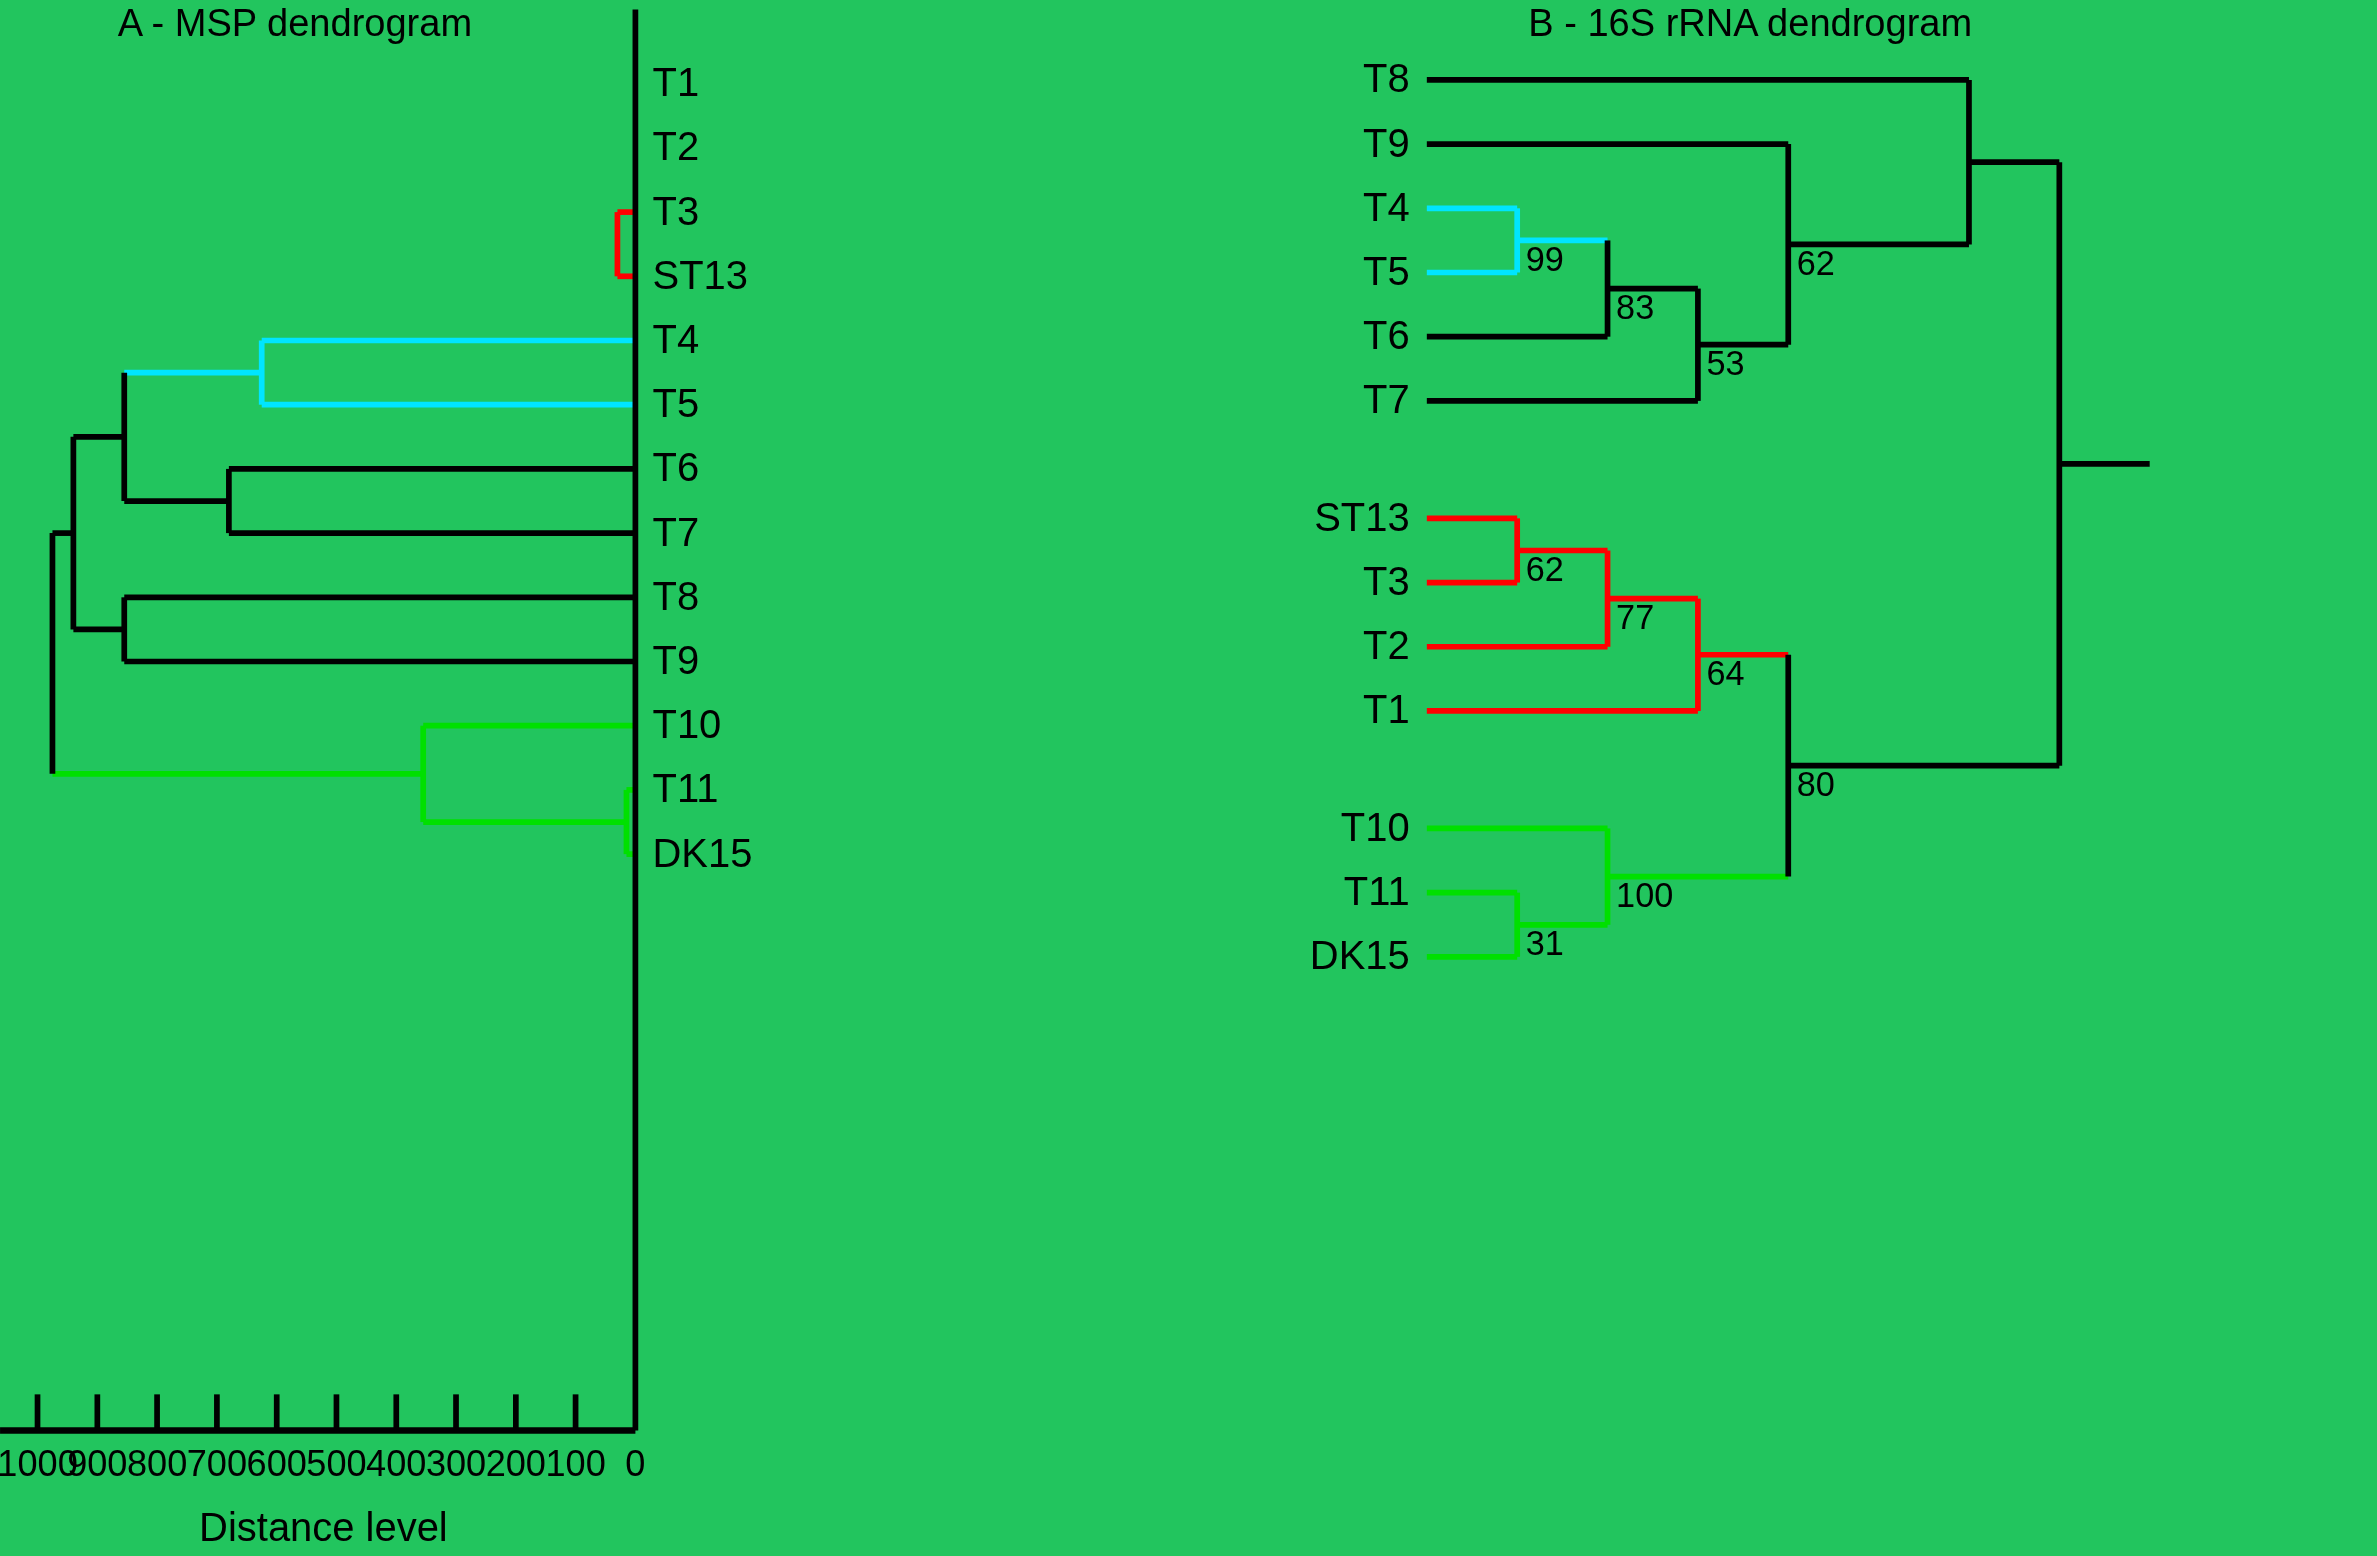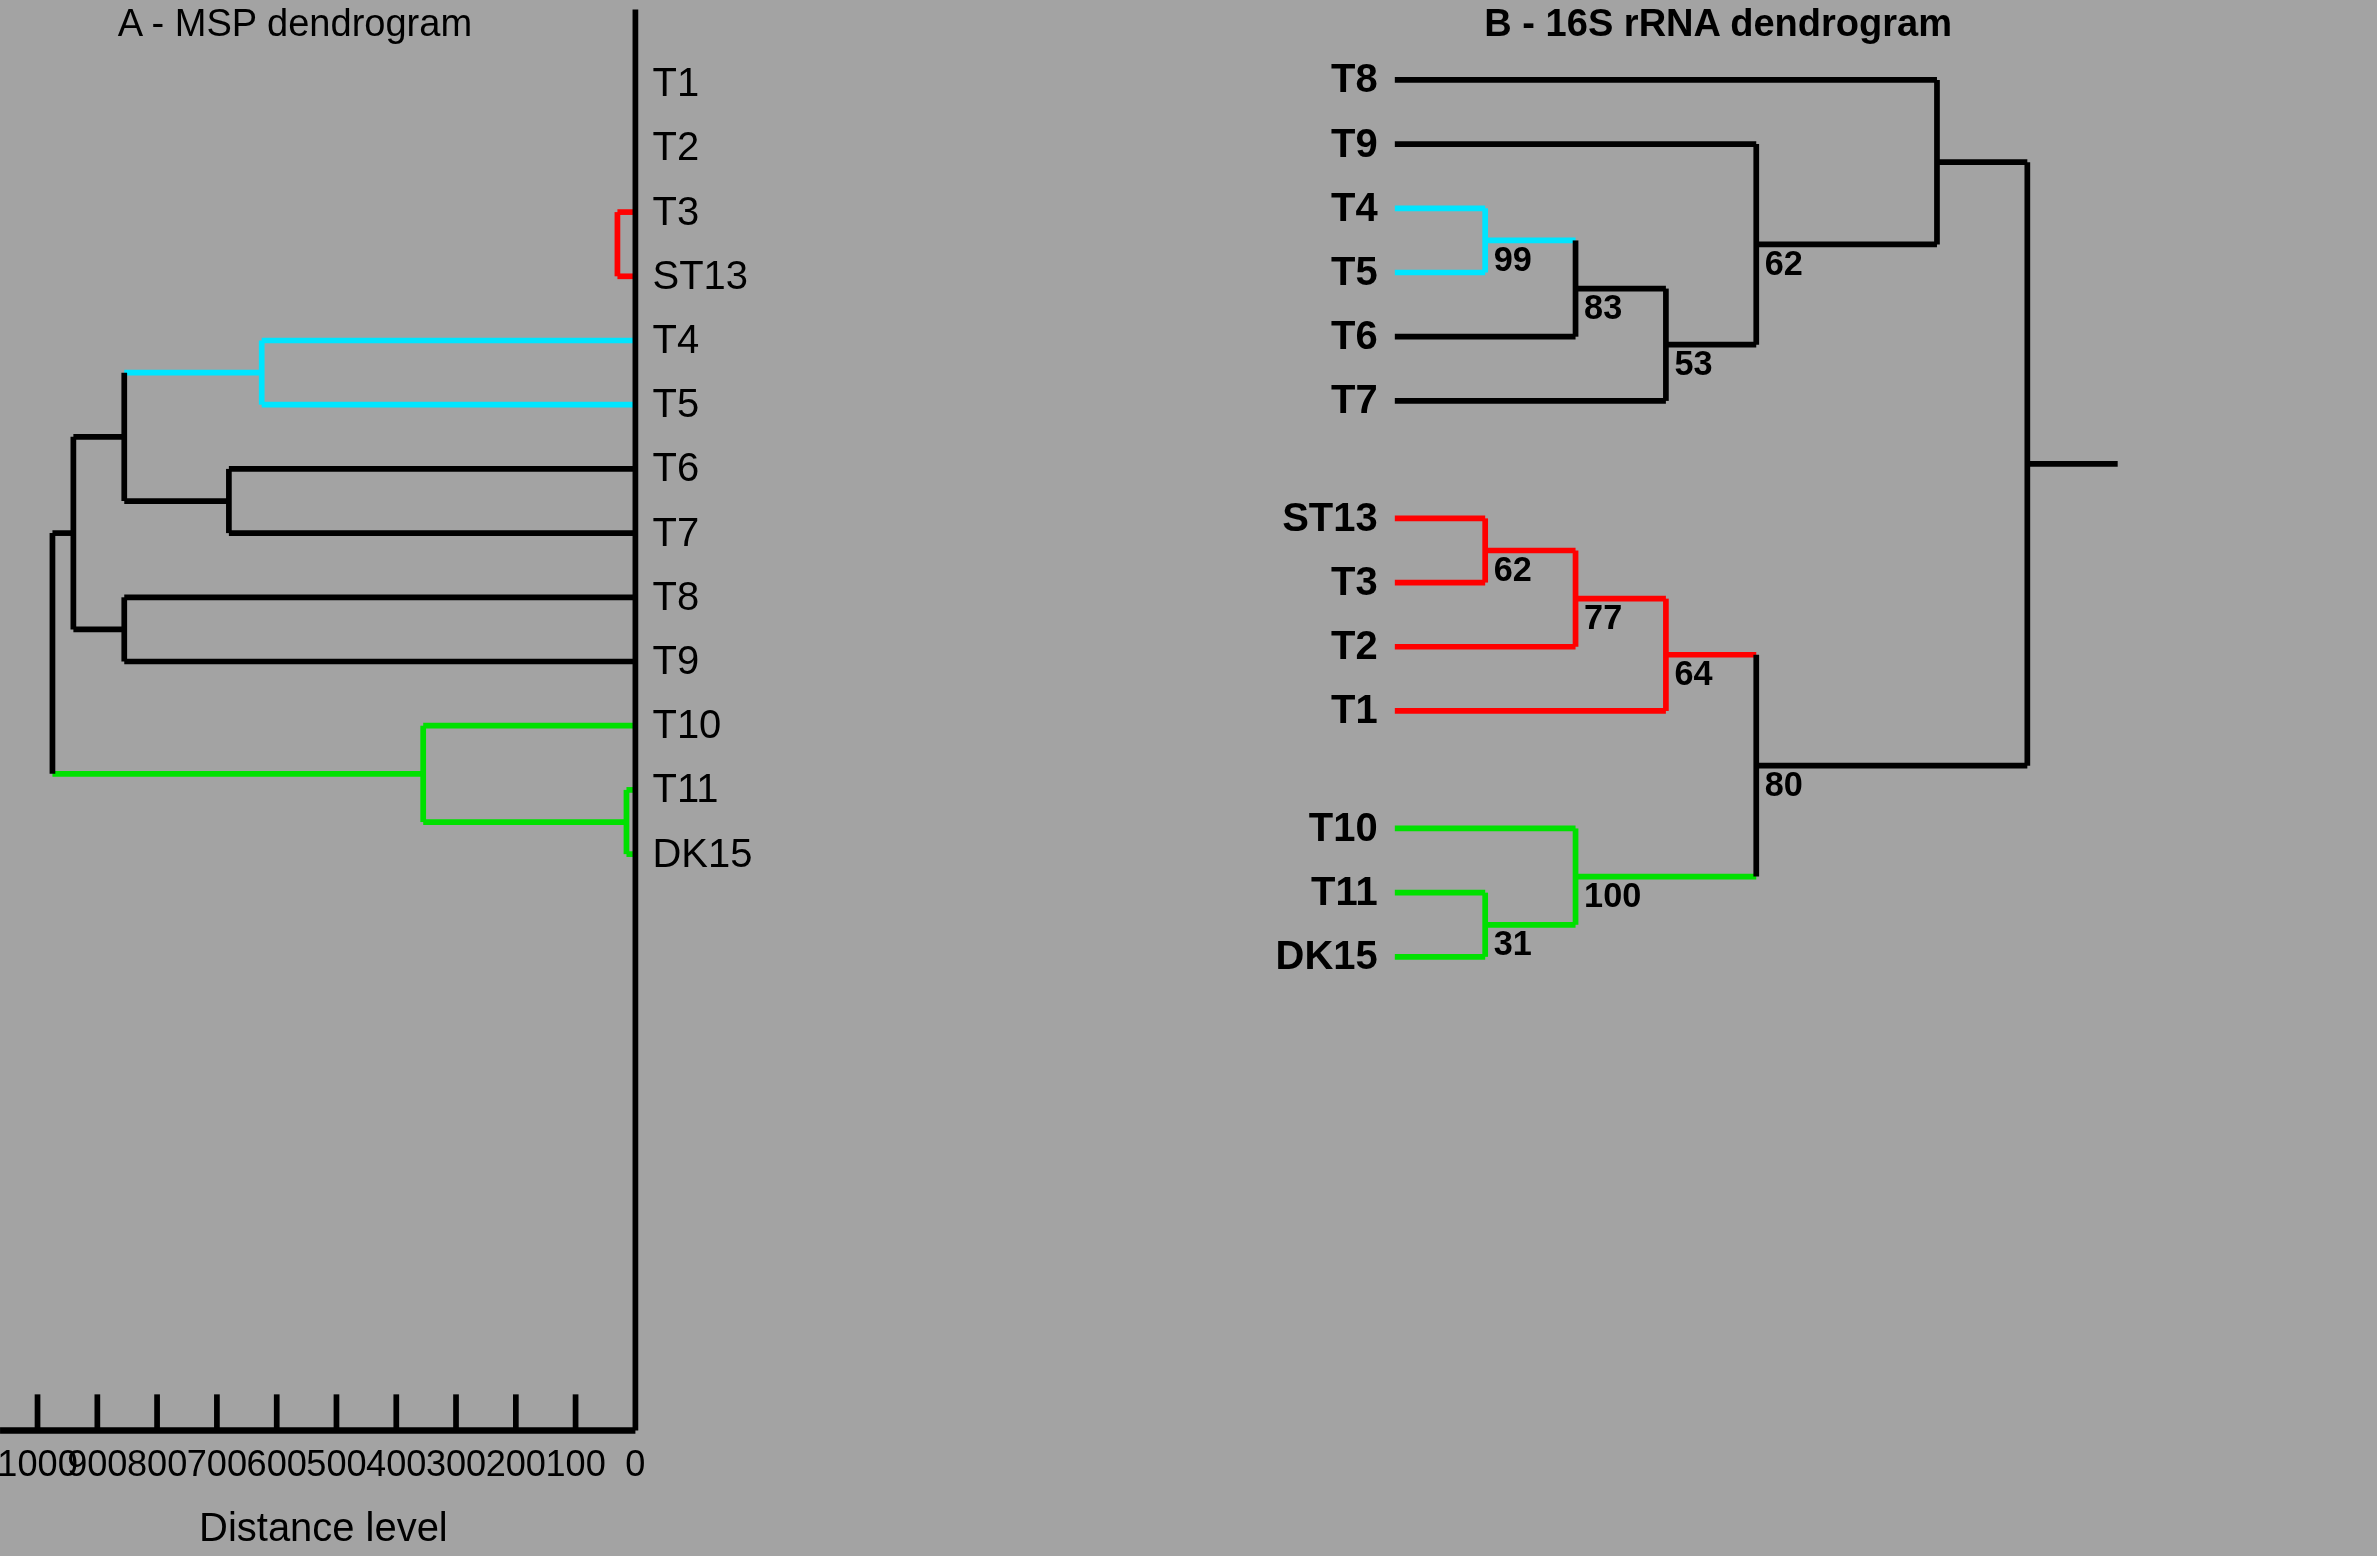--- a/index.html
+++ b/index.html
@@ -10,29 +10,29 @@
   body {
     width: 2378px;
     height: 1557px;
     font-family: "Liberation Sans", sans-serif;
     overflow: hidden;
   }
   #figure {
     position: relative;
     width: 2378px;
     height: 1557px;
-    background: #a3a3a3;
+    background: #22c55e;
   }
   .panel {
     position: absolute;
     top: 0;
     height: 1557px;
   }
   #panel-a { left: 0; width: 1189px; }
-  #panel-b { left: 1157px; width: 1189px; font-weight: bold; }
+  #panel-b { left: 1189px; width: 1189px; }
   svg { display: block; }
   text { font-family: "Liberation Sans", sans-serif; fill: #000000; }
   .panel-title { font-size: 40px; text-anchor: middle; }
   .leaf-label { font-size: 42px; dominant-baseline: middle; }
   .leaf-label-left { text-anchor: end; }
   .leaf-label-right { text-anchor: start; }
   .tick-label { font-size: 38px; text-anchor: middle; }
   .axis-title { font-size: 42px; text-anchor: middle; }
   .boot-label { font-size: 36px; text-anchor: start; dominant-baseline: hanging; }
   .branch { fill: none; stroke-linecap: butt; stroke-linejoin: miter; }

